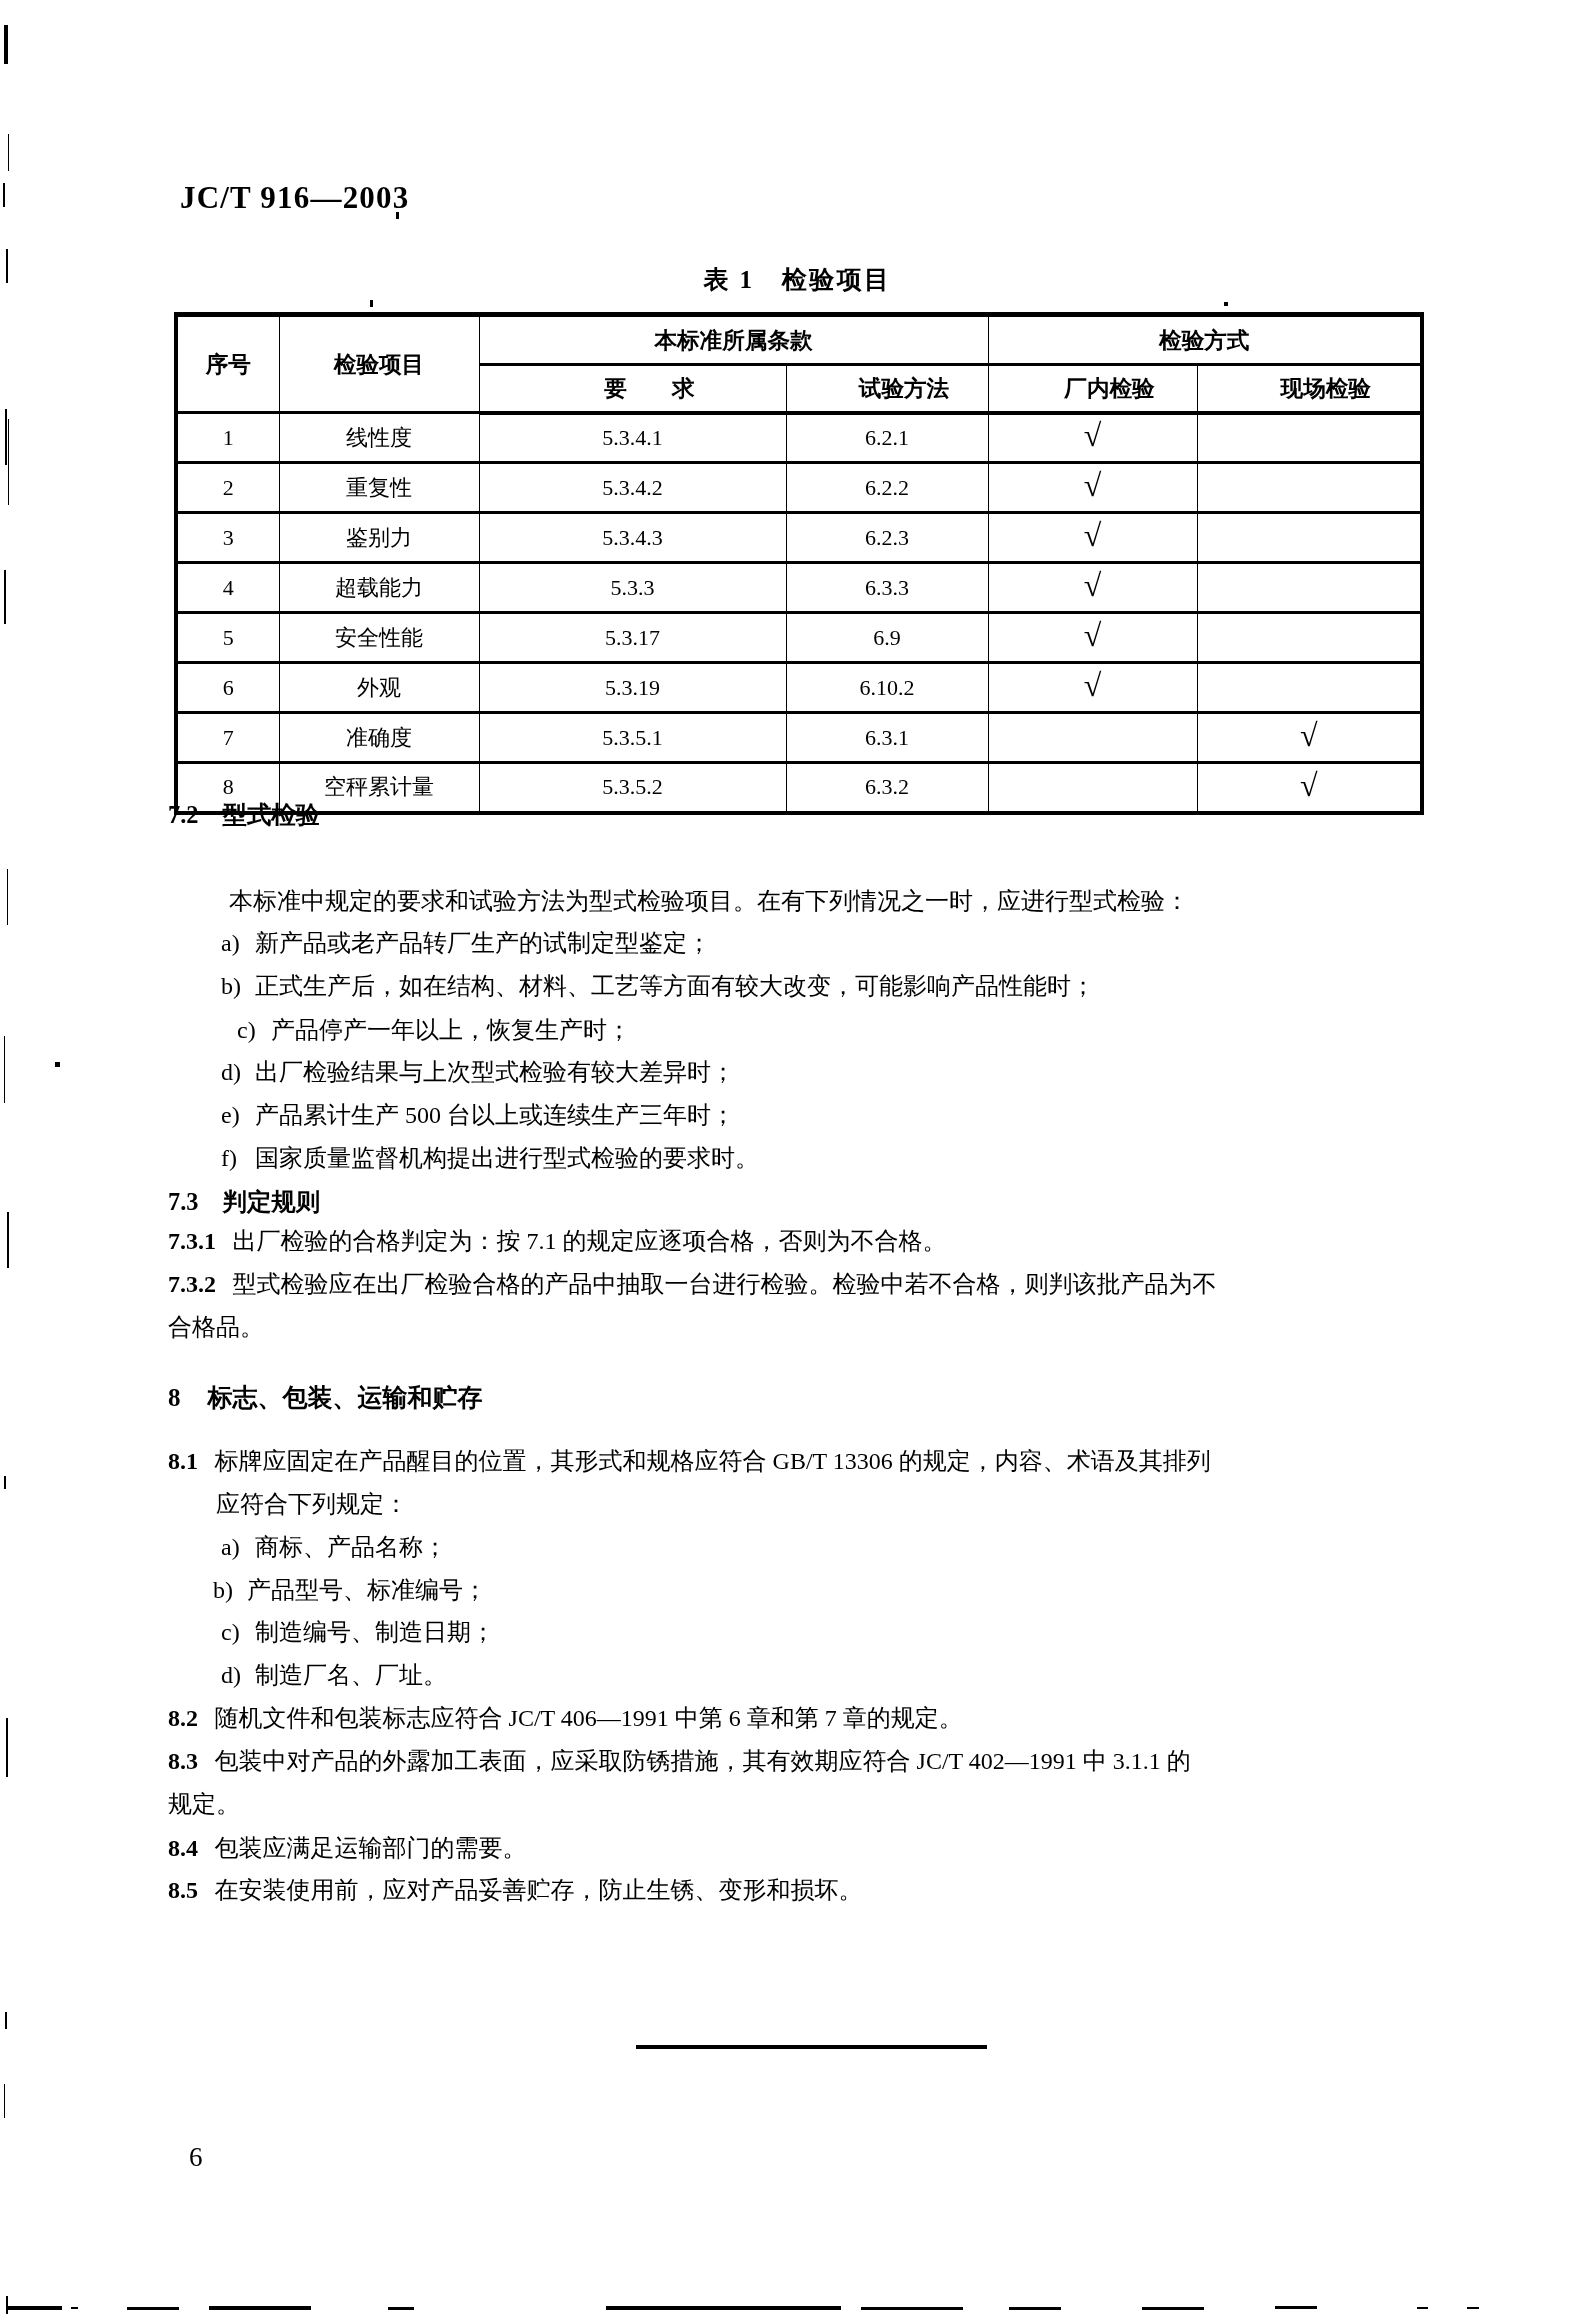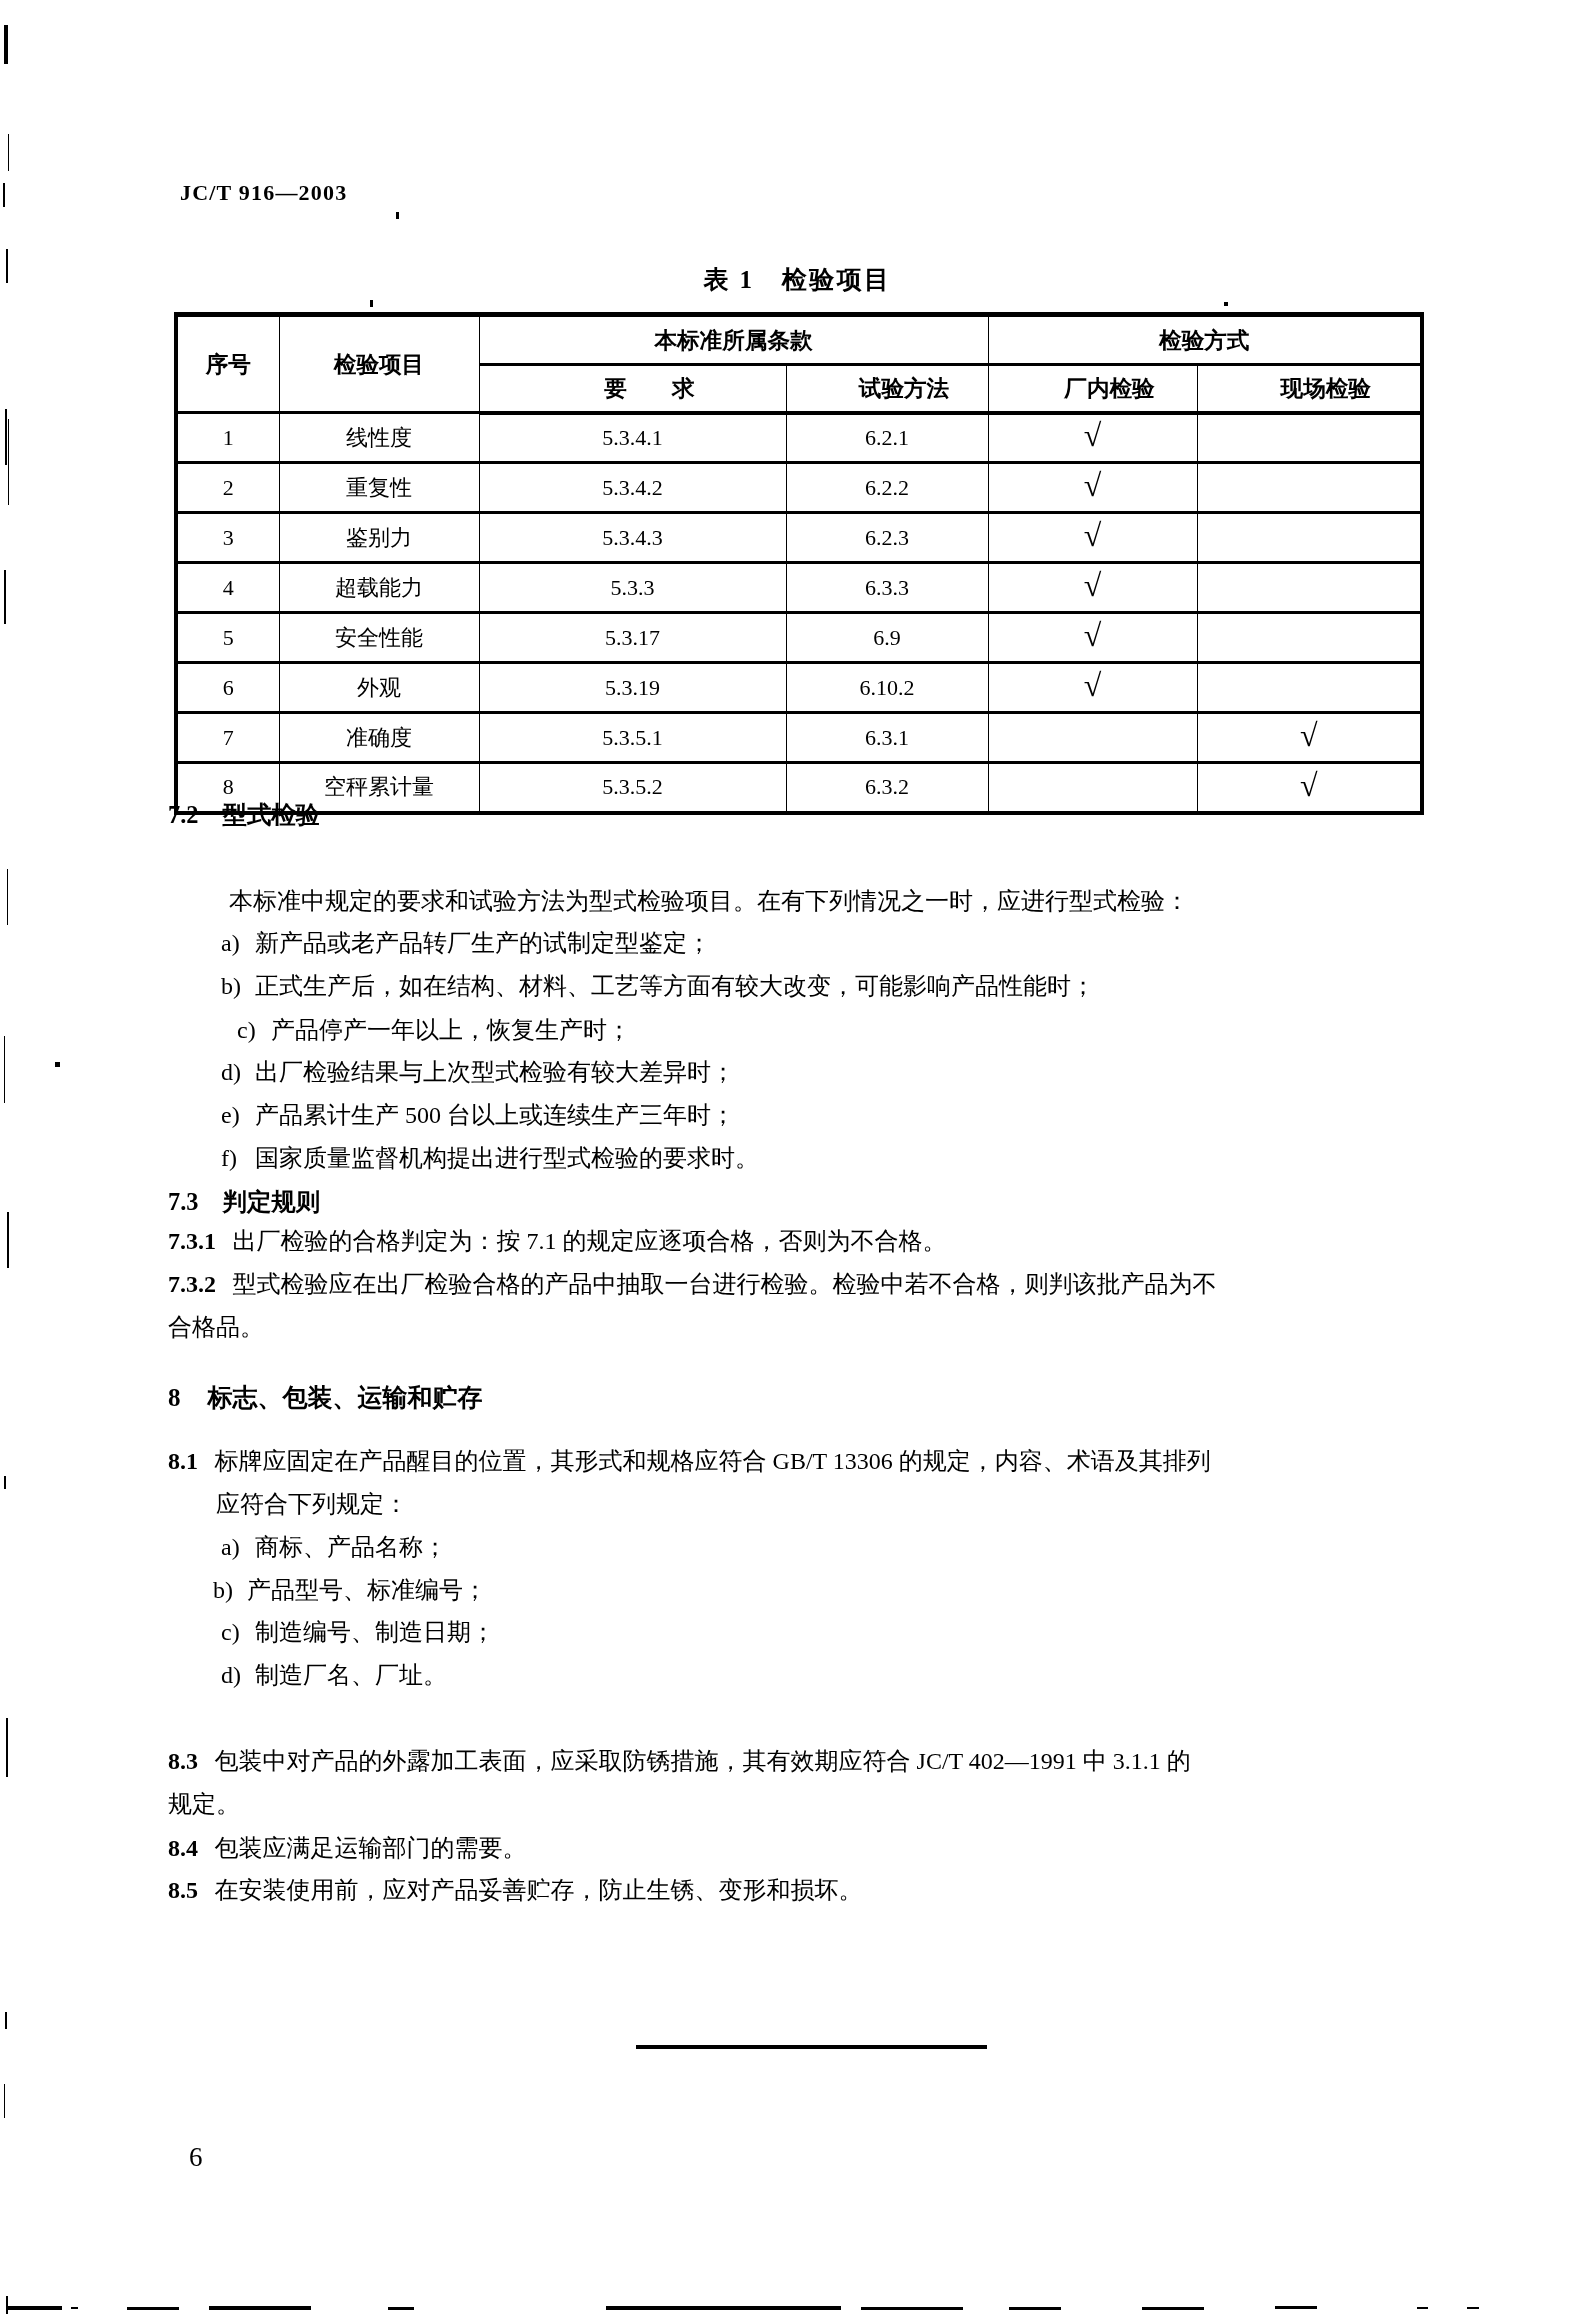--- a/index.html
+++ b/index.html
@@ -10,21 +10,21 @@
     background:#ffffff;
     font-family:"Liberation Serif", serif;
     color:#000;
     overflow:hidden;
   }
   .line{position:absolute;white-space:nowrap;font-size:24px;line-height:1.15;}
   .num{font-weight:bold;margin-right:16.6px;}
   .itemlabel{display:inline-block;min-width:34px;}
   .doc-header{
     position:absolute;left:180px;top:180px;
-    font-size:22px;font-weight:bold;letter-spacing:1.2px;
+    font-size:31px;font-weight:bold;letter-spacing:1.2px;
   }
   .table-title{
     position:absolute;left:174px;top:263px;width:1247px;
     text-align:center;font-size:25px;font-weight:bold;letter-spacing:2.4px;
   }
   .h-sec{font-weight:bold;font-size:24.4px;}
   .h-sec .num{margin-right:24px;}
   table.spec{
     position:absolute;left:174px;top:312px;
     width:1247px;height:498px;
@@ -192,20 +192,23 @@
   <div class="line" style="left:213px;top:1577px;">
     <span class="itemlabel">b)</span><span>产品型号、标准编号；</span>
   </div>
   <div class="line" style="left:221px;top:1619px;">
     <span class="itemlabel">c)</span><span>制造编号、制造日期；</span>
   </div>
   <div class="line" style="left:221px;top:1662px;">
     <span class="itemlabel">d)</span><span>制造厂名、厂址。</span>
   </div>
 
+  <div class="line" style="left:168px;top:1705px;">
+    <span class="num">8.2</span><span>随机文件和包装标志应符合 JC/T 406—1991 中第 6 章和第 7 章的规定。</span>
+  </div>
   <div class="line" style="left:168px;top:1748px;">
     <span class="num">8.3</span><span>包装中对产品的外露加工表面，应采取防锈措施，其有效期应符合 JC/T 402—1991 中 3.1.1 的</span>
   </div>
   <div class="line" style="left:168px;top:1791px;">规定。</div>
   <div class="line" style="left:168px;top:1835px;">
     <span class="num">8.4</span><span>包装应满足运输部门的需要。</span>
   </div>
   <div class="line" style="left:168px;top:1877px;">
     <span class="num">8.5</span><span>在安装使用前，应对产品妥善贮存，防止生锈、变形和损坏。</span>
   </div>

